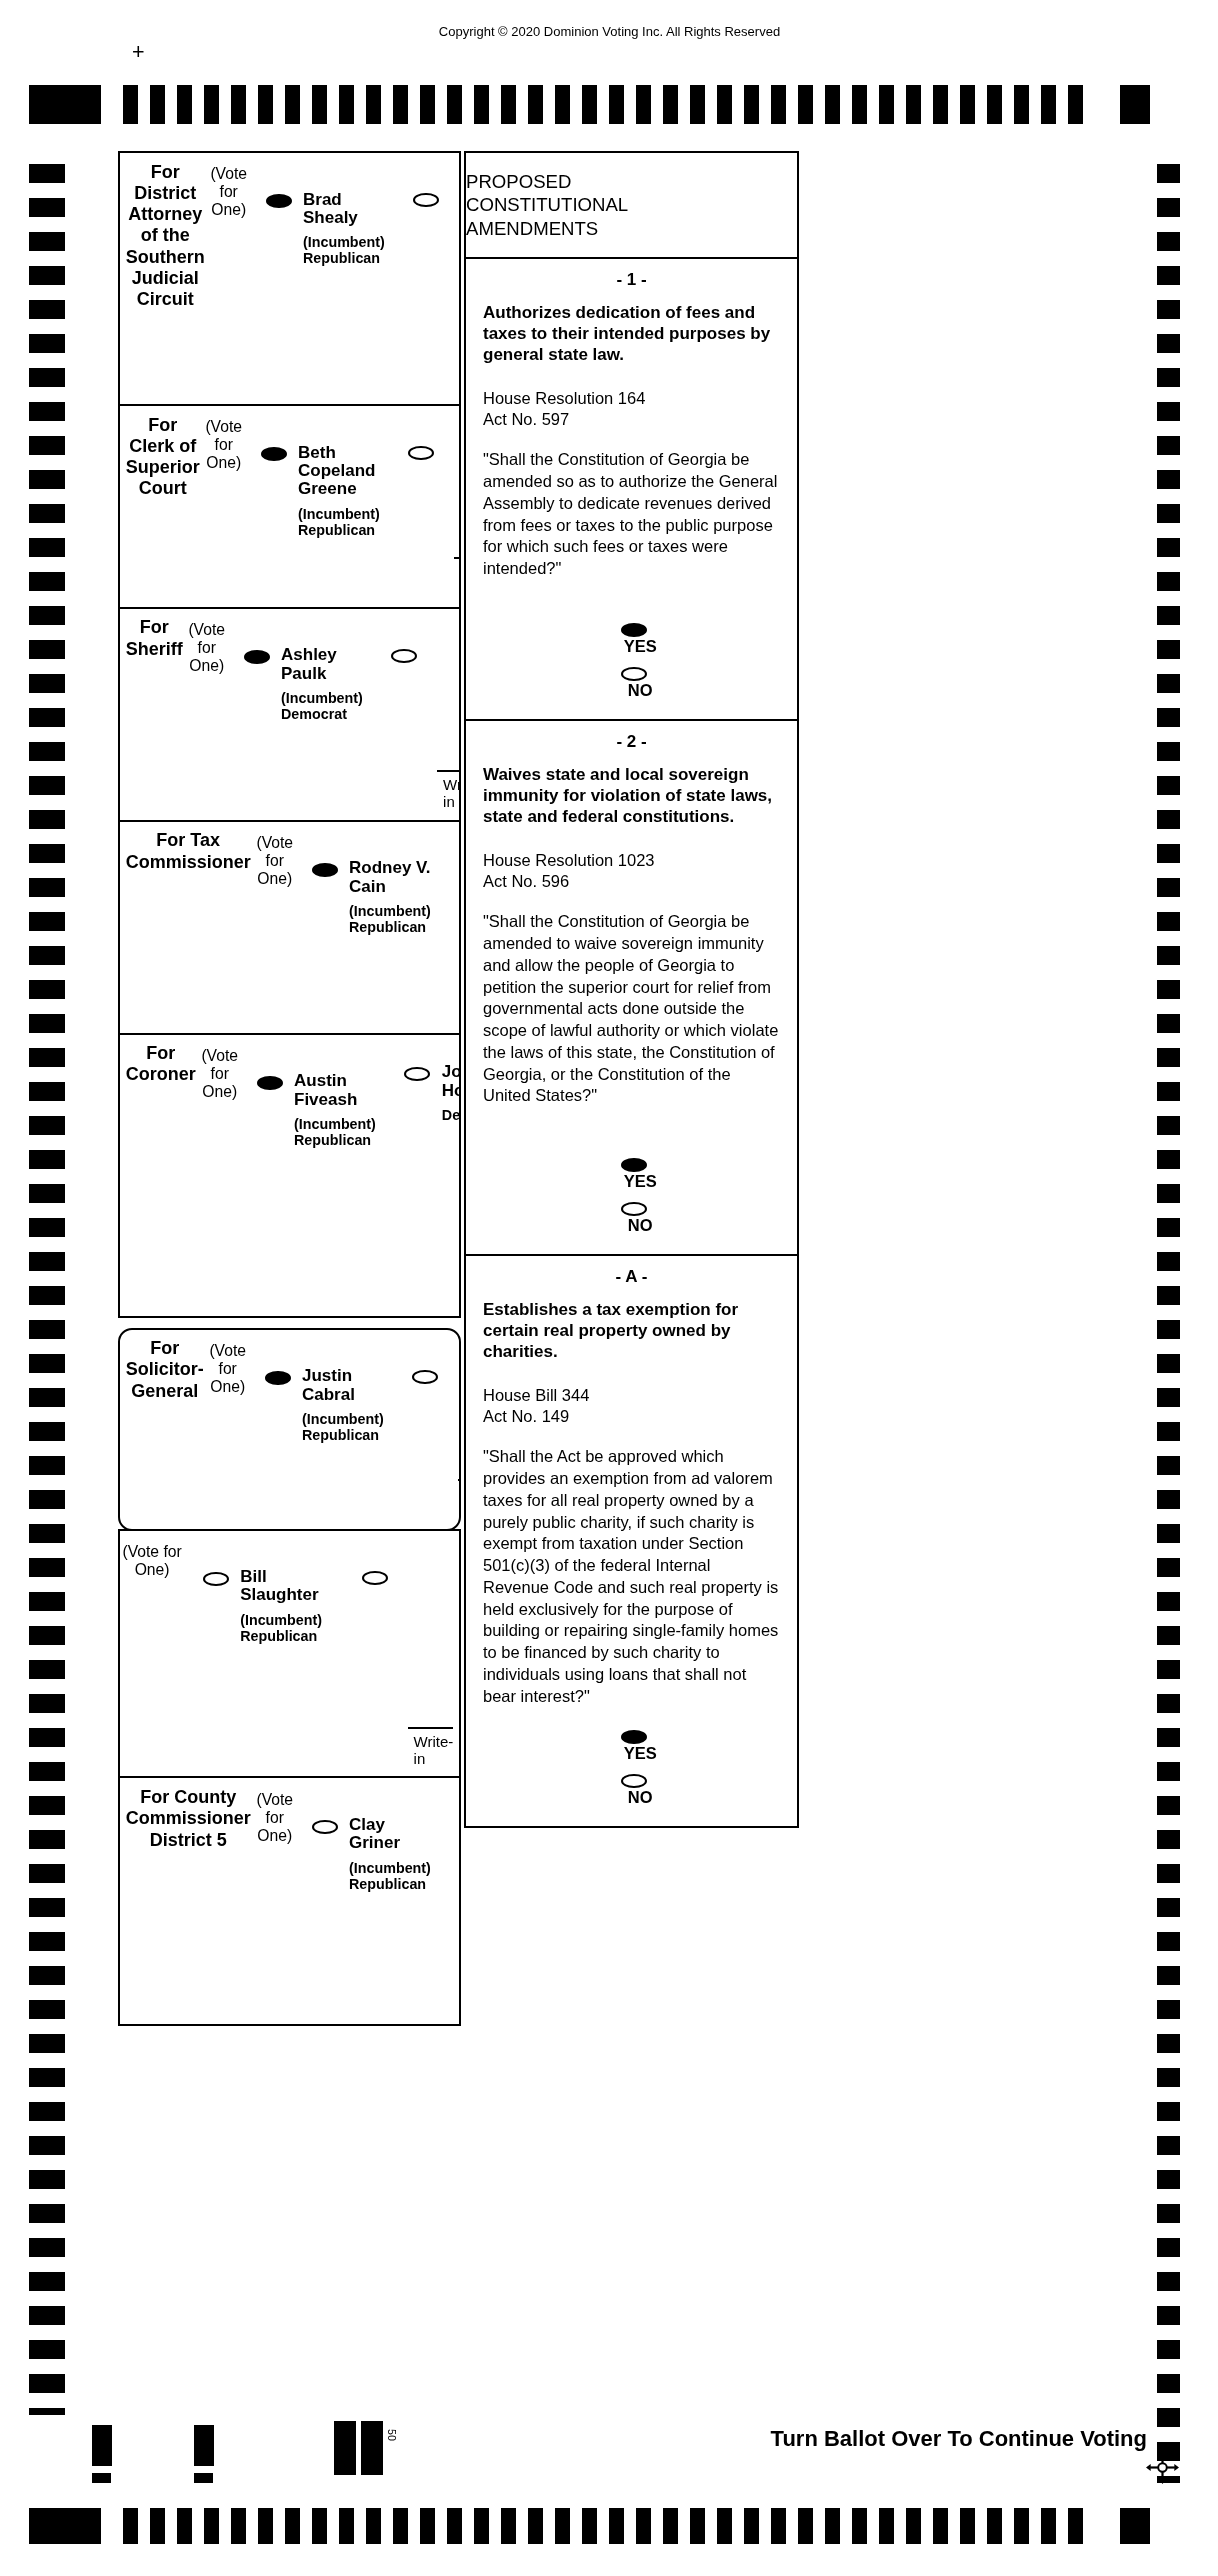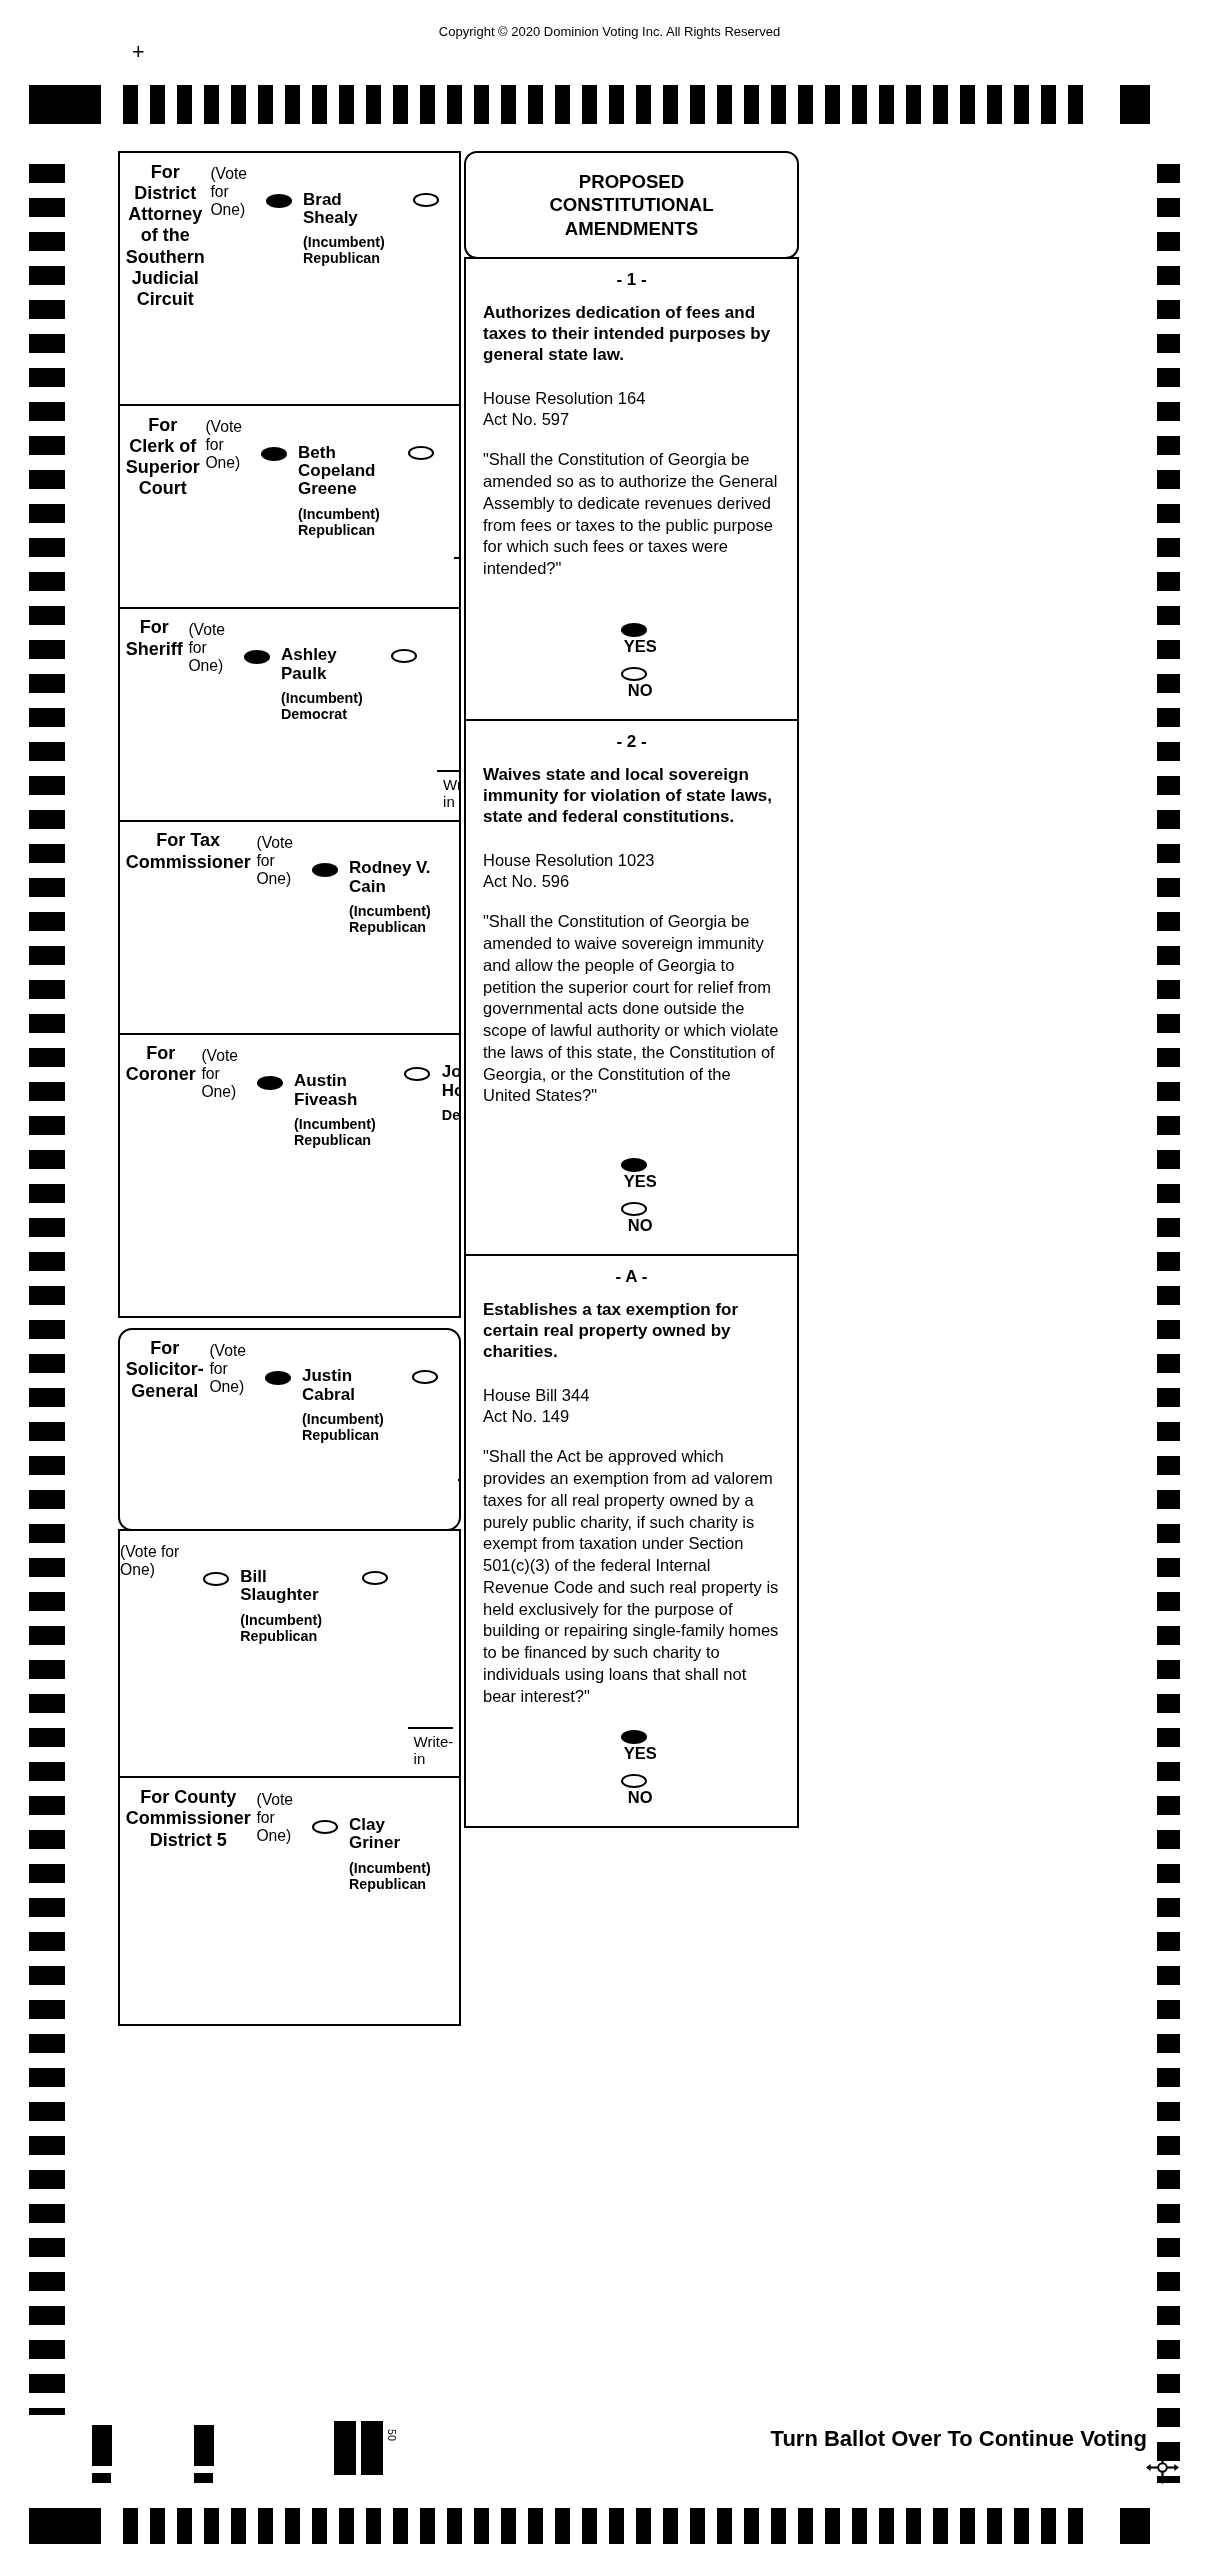--- a/index.html
+++ b/index.html
@@ -19,37 +19,37 @@
   .col{position:absolute;top:151px;}
   .col-left{left:118px;width:343px;}
   .col-right{left:464px;width:335px;}
 
   .contest,.measure,.mheader{border:2.1px solid #000;background:#fff;overflow:hidden;box-sizing:border-box;}
   .col-left>div+div,.col-right>div+div{margin-top:-2.1px;}
   .col-left>div.gap-before{margin-top:10px;}
 
   .contest{display:flex;padding:8.6px 0 10px;}
   .c-title{font-weight:bold;font-size:18px;line-height:1.18;text-align:center;padding:0 5.7px;}
-  .c-inst{font-size:15.7px;text-align:left;margin-top:3.6px;}
+  .c-inst{font-size:15.7px;text-align:center;margin-top:3.6px;}
   .cand-row{display:flex;align-items:flex-start;margin:29px 10px 0 18.6px;}
   .cand-row.follow{margin-top:20px;}
   .oval{flex:0 0 auto;display:inline-block;width:26px;height:14.3px;border:2.1px solid #000;
         border-radius:50%;background:#fff;box-sizing:border-box;}
   .oval.filled{background:#000;}
   .cand-row .oval{margin-top:3.6px;}
   .cand-text{margin-left:11.4px;}
   .cand-name{font-size:17px;font-weight:bold;line-height:1.08;}
   .cand-detail{font-size:14.3px;font-weight:bold;margin-top:7px;}
   .empty-row{margin:31.5px 10px 0 18.6px;}
   .writein{margin-top:auto;padding:0 5.7px 0 10px;}
   .wi-line{border-top:2.1px solid #000;height:0;}
   .wi-label{font-size:15px;font-weight:normal;margin:3.6px 0 0 5.7px;}
 
-  .mheader{display:flex;flex-direction:column;justify-content:center;text-align:center;
-           font-weight:bold;font-size:18.6px;line-height:1.25;border-radius:13px;}
+  .mheader{display:flex;flex-direction:column;justify-content:center;
+           font-weight:normal;font-size:18.6px;line-height:1.25;}
   .measure{display:flex;flex-direction:column;padding:11.4px 17px 18.6px;}
   .m-num{text-align:center;font-weight:bold;font-size:17px;}
   .m-summary{font-weight:bold;font-size:17px;line-height:1.24;margin-top:11.4px;}
   .m-refs{font-size:16.5px;line-height:1.3;margin-top:23px;}
   .m-question{font-size:16.5px;line-height:1.32;margin-top:18.6px;}
   .m-choices{margin-top:auto;padding-left:4.3px;}
   .choice-row{display:flex;align-items:center;margin-top:10.7px;flex-direction:column;}
   .choice-label{font-size:16.5px;font-weight:bold;margin-left:13px;}
 
   .turnover{right:72px;top:2426px;font-size:22px;font-weight:bold;}

